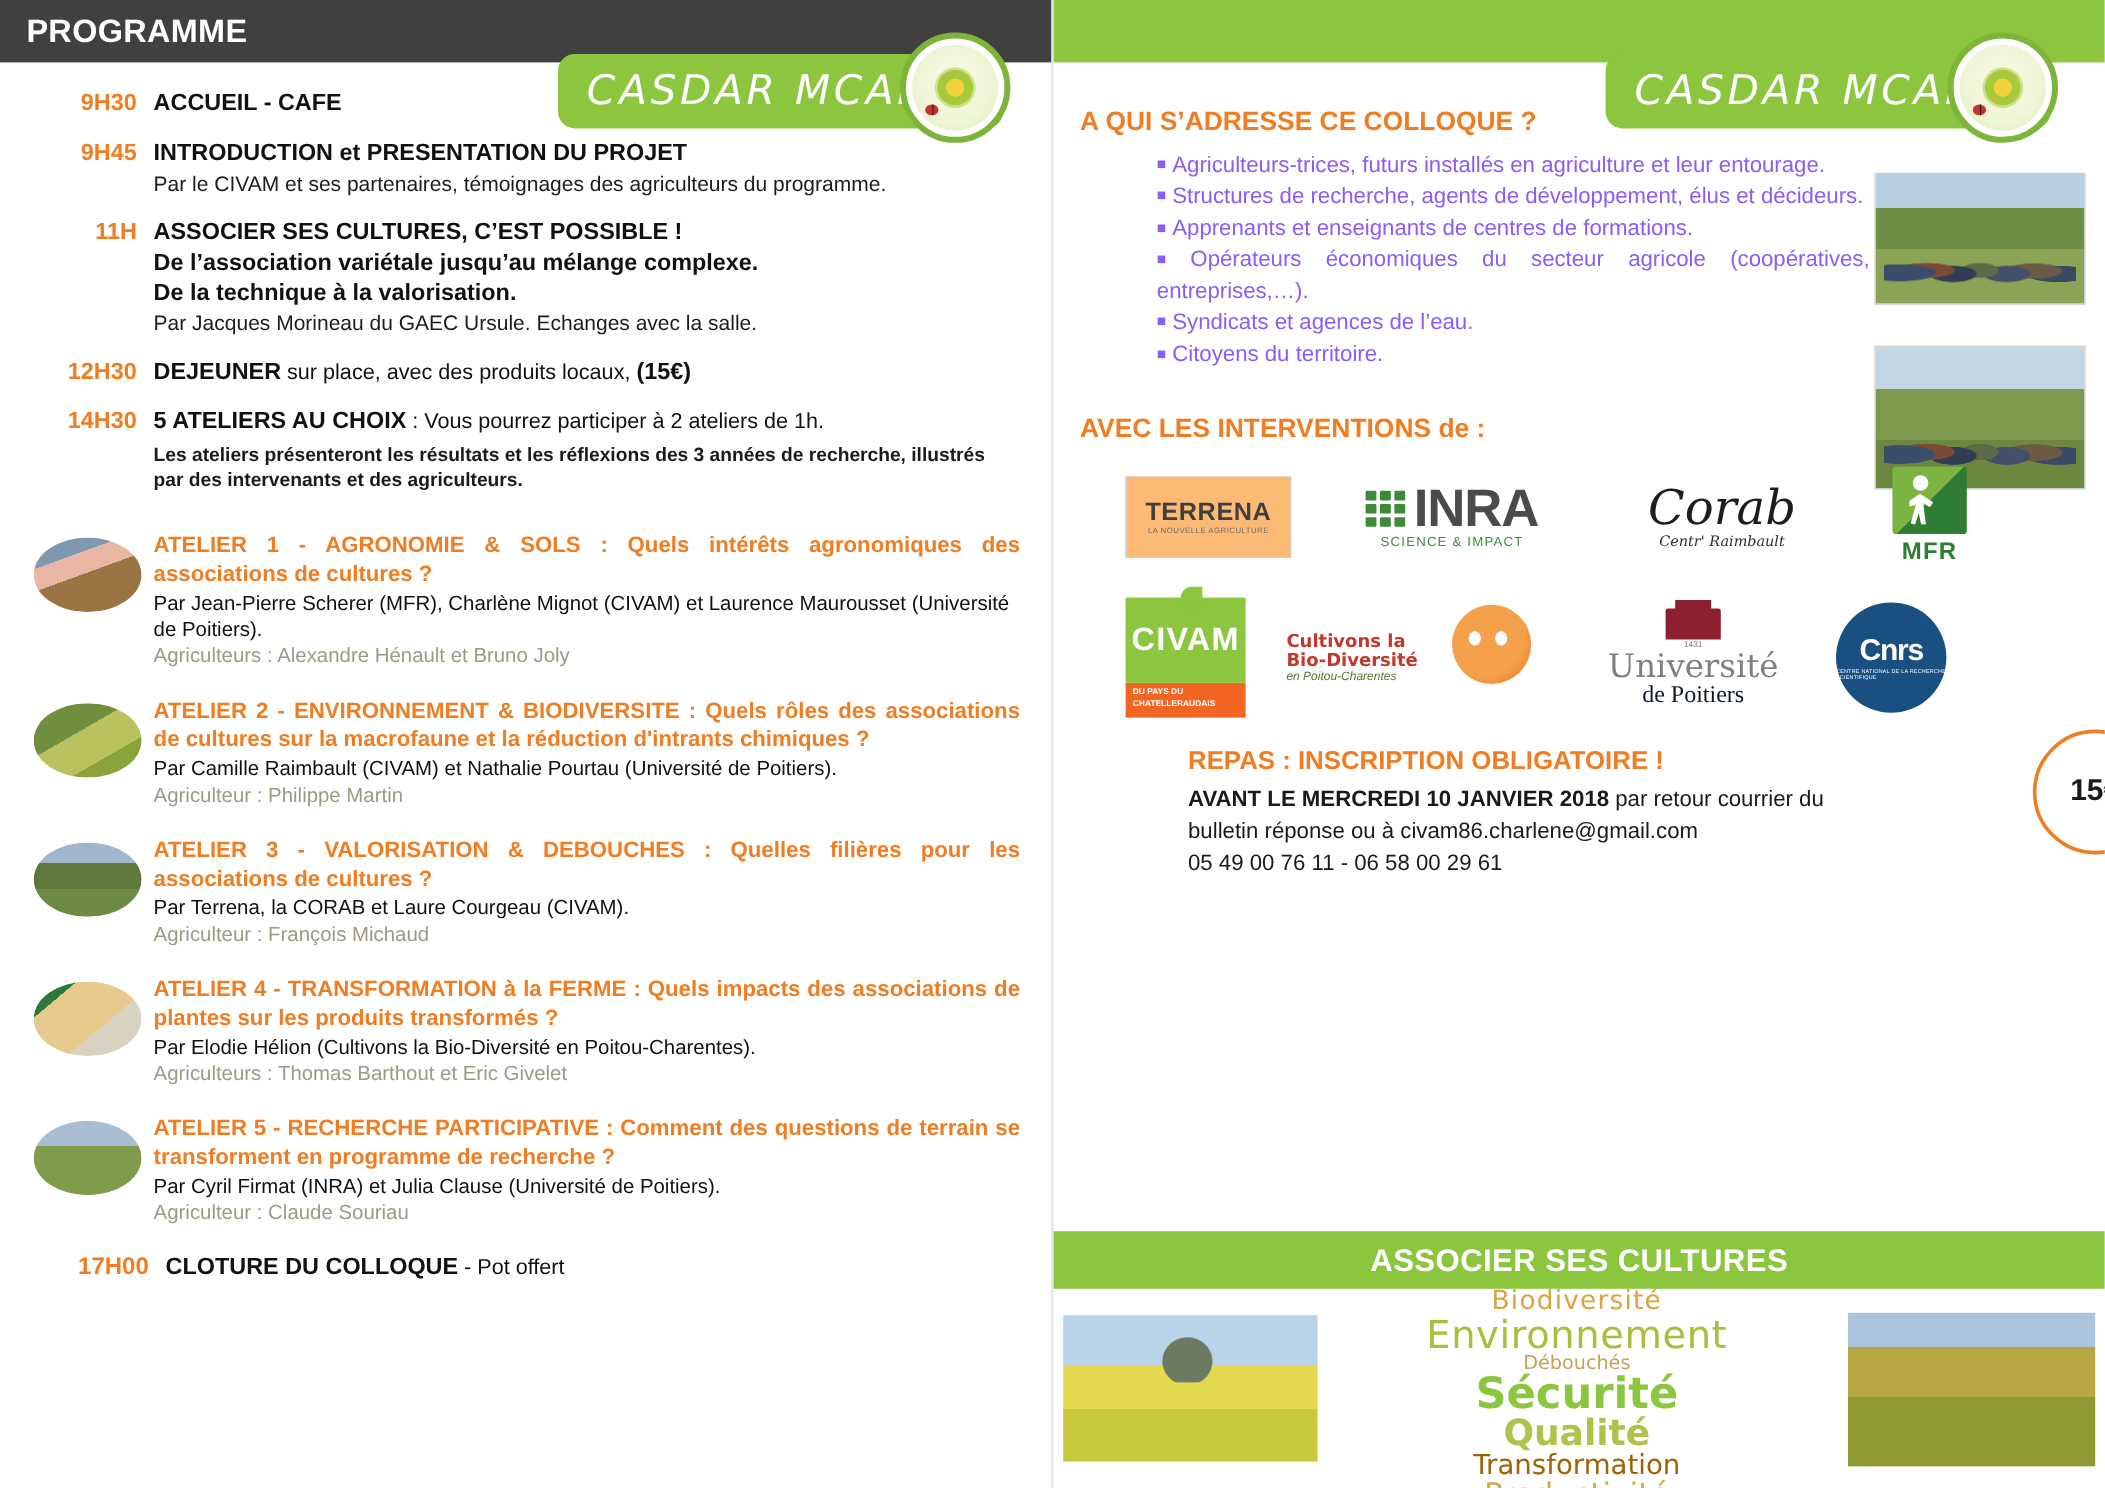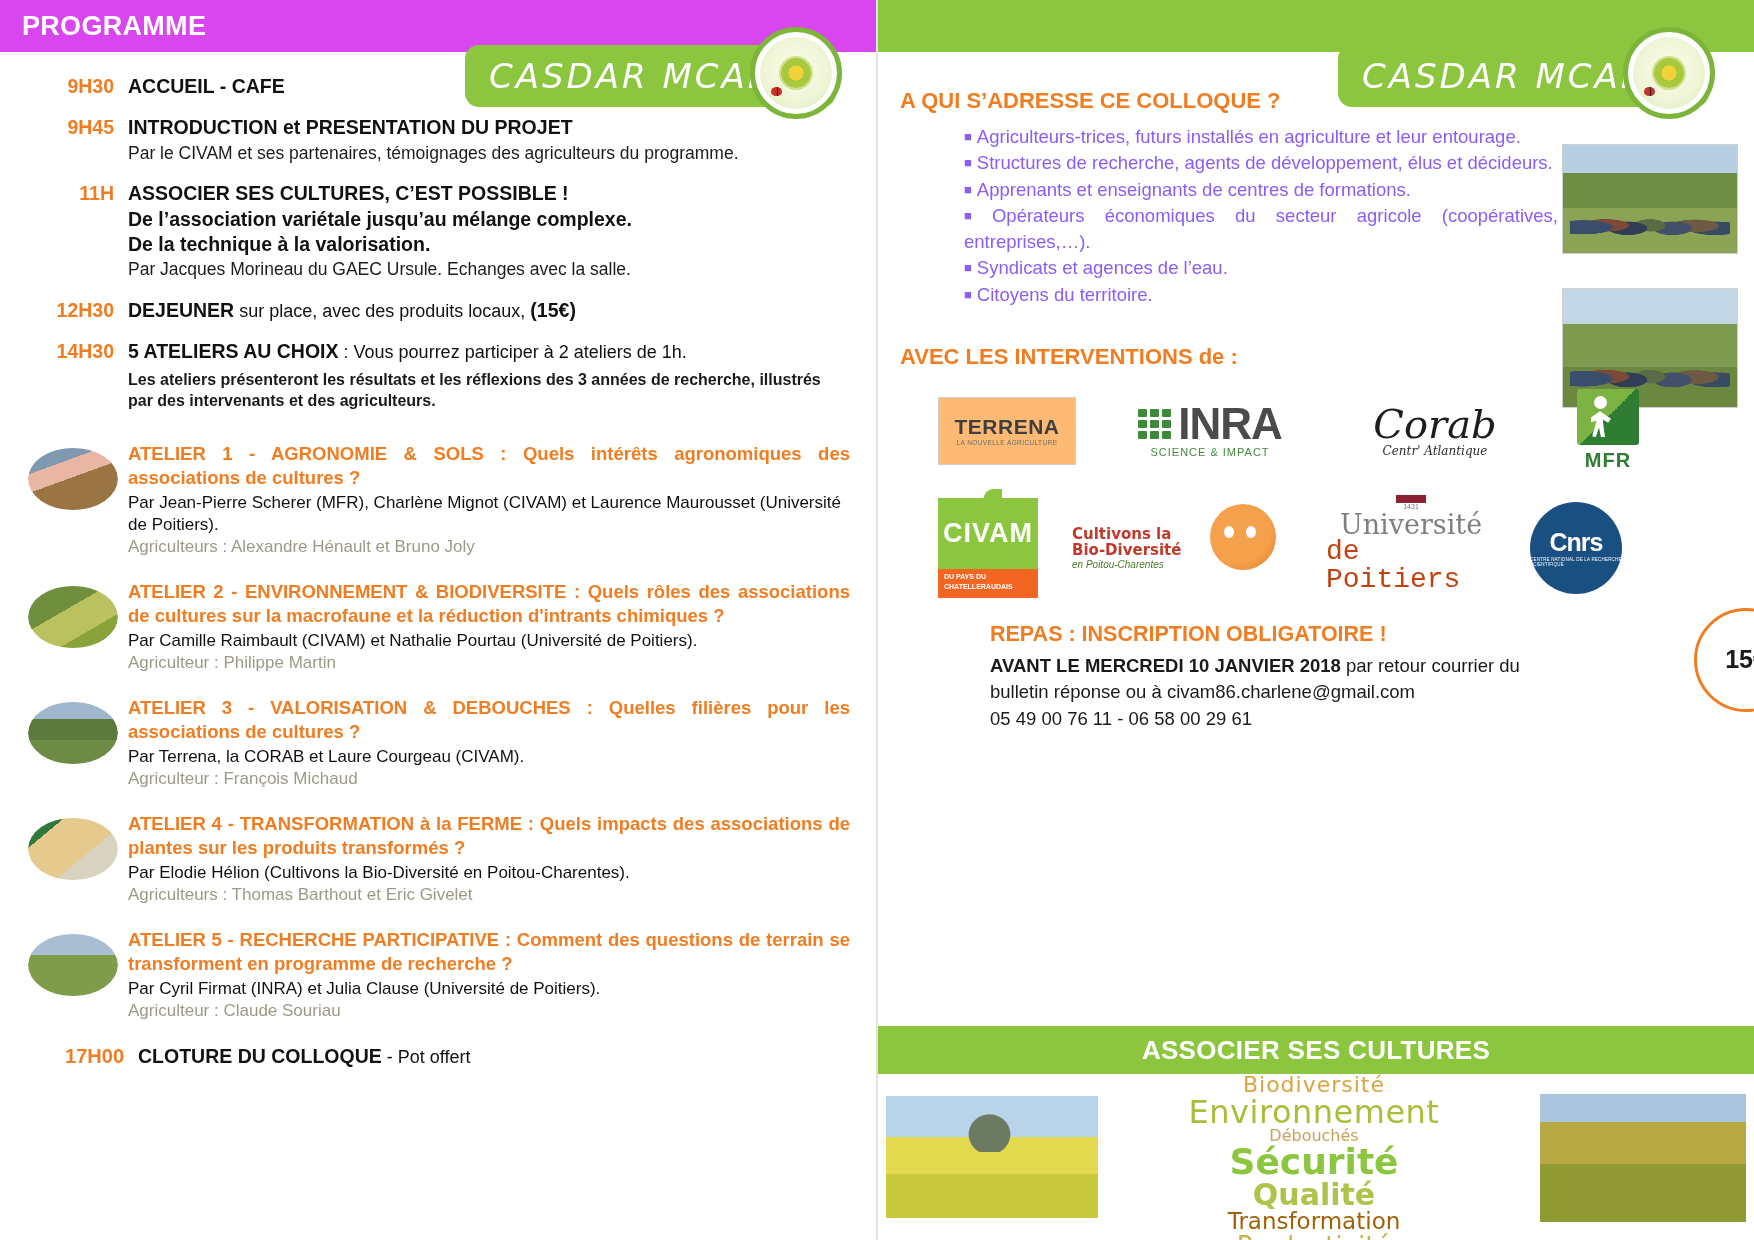--- a/index.html
+++ b/index.html
@@ -28,21 +28,21 @@
     background: #fff;
   }
 
   .green-bar {
     background: #8cc63e;
     height: 52px;
     width: 100%;
     display: flex;
     align-items: center;
   }
-  .green-bar.left { background: #d946ef; }
+  .green-bar.left { background: #404040; }
   .green-bar-title {
     color: #ffffff;
     font-size: 27px;
     font-weight: bold;
     letter-spacing: .3px;
     padding-left: 22px;
   }
 
   
   .casdar-badge {
@@ -257,21 +257,21 @@
   .cbd-mascot { position:absolute; right: 16px; top: 2px; width: 66px; height: 66px; border-radius: 50%;
      background: radial-gradient(circle at 40% 38%, #f5a04a 0 60%, #e2762a 100%); }
   .cbd-mascot:before { content:""; position:absolute; left: 14px; top: 22px; width: 10px; height: 12px; border-radius:50%; background:#fff;}
   .cbd-mascot:after { content:""; position:absolute; left: 36px; top: 22px; width: 10px; height: 12px; border-radius:50%; background:#fff;}
 
   .logo-poitiers { width: 170px; height: 86px; flex-direction: column; }
   .poit-crest { width: 46px; height: 26px; background: #8d2030; position: relative; border-radius: 2px 2px 0 0;}
   .poit-crest:before { content:""; position:absolute; left:8px; top:-7px; width:30px;height:8px; background:#8d2030;}
   .poit-1431 { font-size: 7px; color:#777; margin: 1px 0 1px 0;}
   .poit-u { font-family: "DejaVu Serif", serif; font-size: 27px; color: #7f7f7f; line-height: 1; }
-  .poit-p { font-family: Liberation Mono, monospace; font-size: 28px; color: #c2410c; line-height: 1; }
+  .poit-p { font-family: Liberation Serif, serif; font-size: 20px; color: #0f172a; line-height: 1; }
 
   .logo-cnrs { width: 92px; height: 92px; border-radius: 50%; background: #1a4f82;
     display:flex; flex-direction:column; align-items:center; justify-content:center; color:#fff;}
   .cnrs-word { font-size: 25px; font-weight: bold; letter-spacing: -1px; }
   .cnrs-sub { font-size: 4.5px; letter-spacing: .2px; }
 
   
   .repas { margin: 4px 0 0 112px; position: relative; width: 700px;}
   .repas-title { color:#f07d22; font-weight:bold; font-size: 21.5px; margin-bottom: 6px; }
   .repas-line { font-size: 18.5px; line-height: 1.44; color: #1a1a1a; }
@@ -509,21 +509,21 @@
                 <i></i>
                 <i></i>
               </div>
             <div class="inra-word">INRA</div>
           </div>
           <div class="inra-sub">SCIENCE &amp; IMPACT</div>
         </div>
 
         <div class="logo-box logo-corab">
           <div class="corab-word">Corab</div>
-          <div class="corab-sub">Centr' Atlantique</div>
+          <div class="corab-sub">Centr' Raimbault</div>
         </div>
 
         <div class="logo-box logo-mfr">
           <div class="mfr-mark"></div>
           <div class="mfr-text">MFR</div>
         </div>
       </div>
 
       <div class="logo-row">
 

